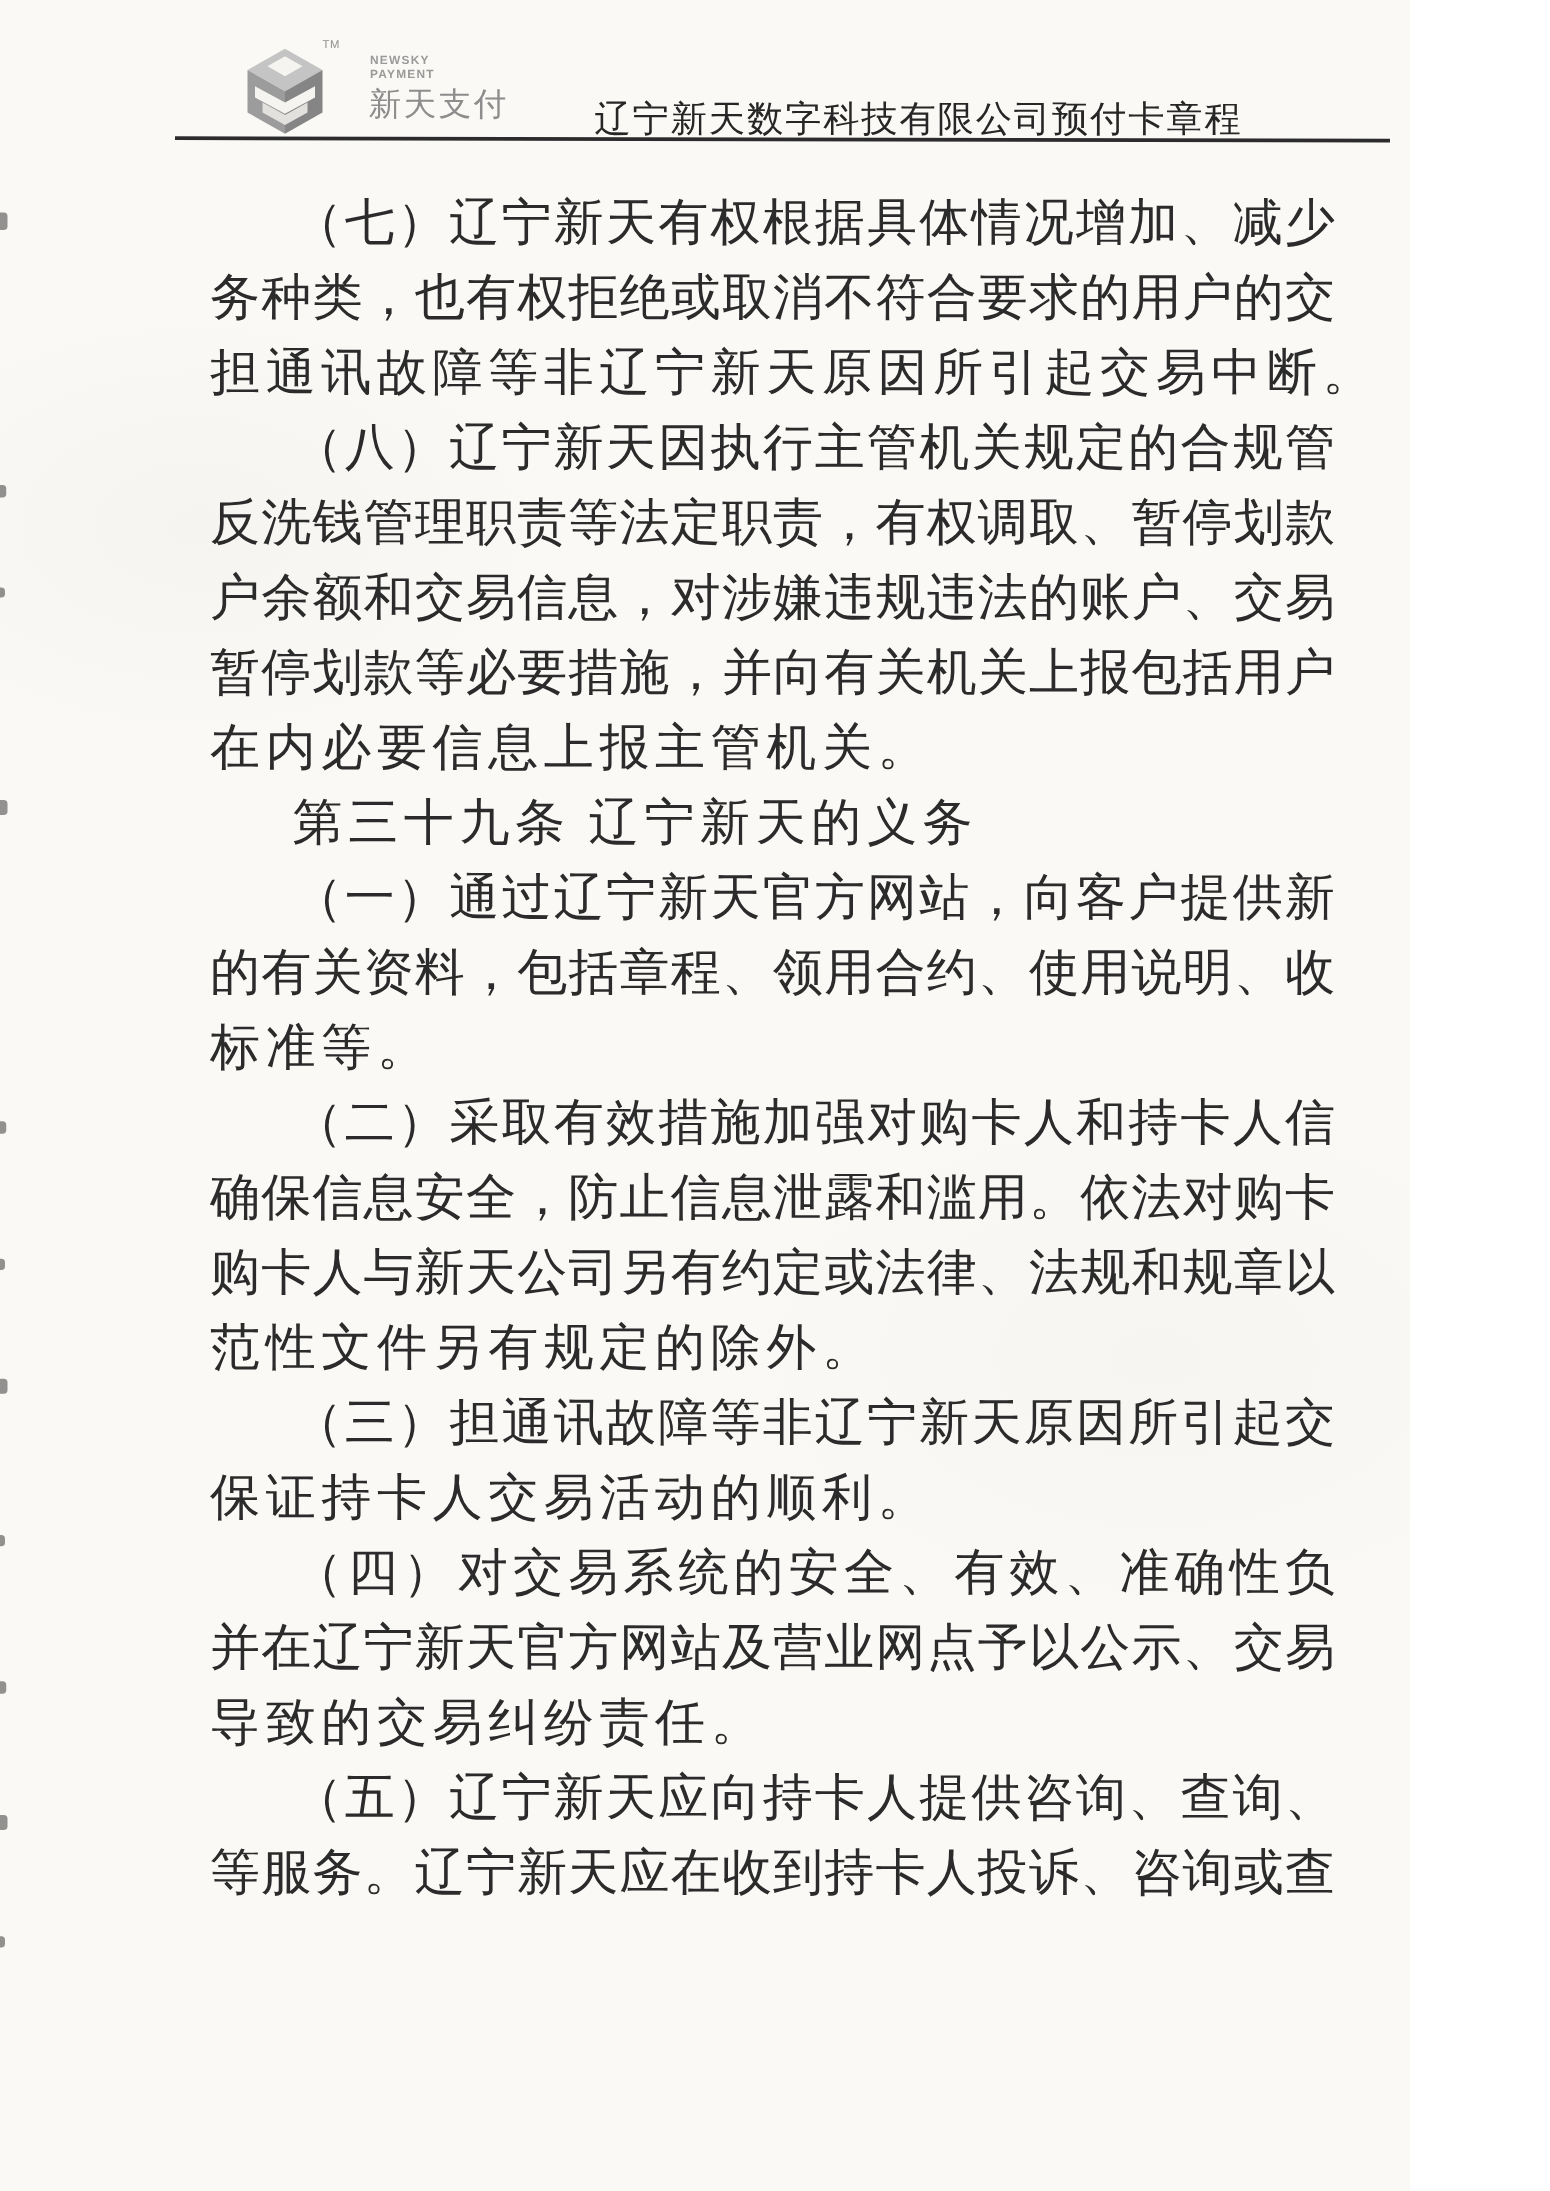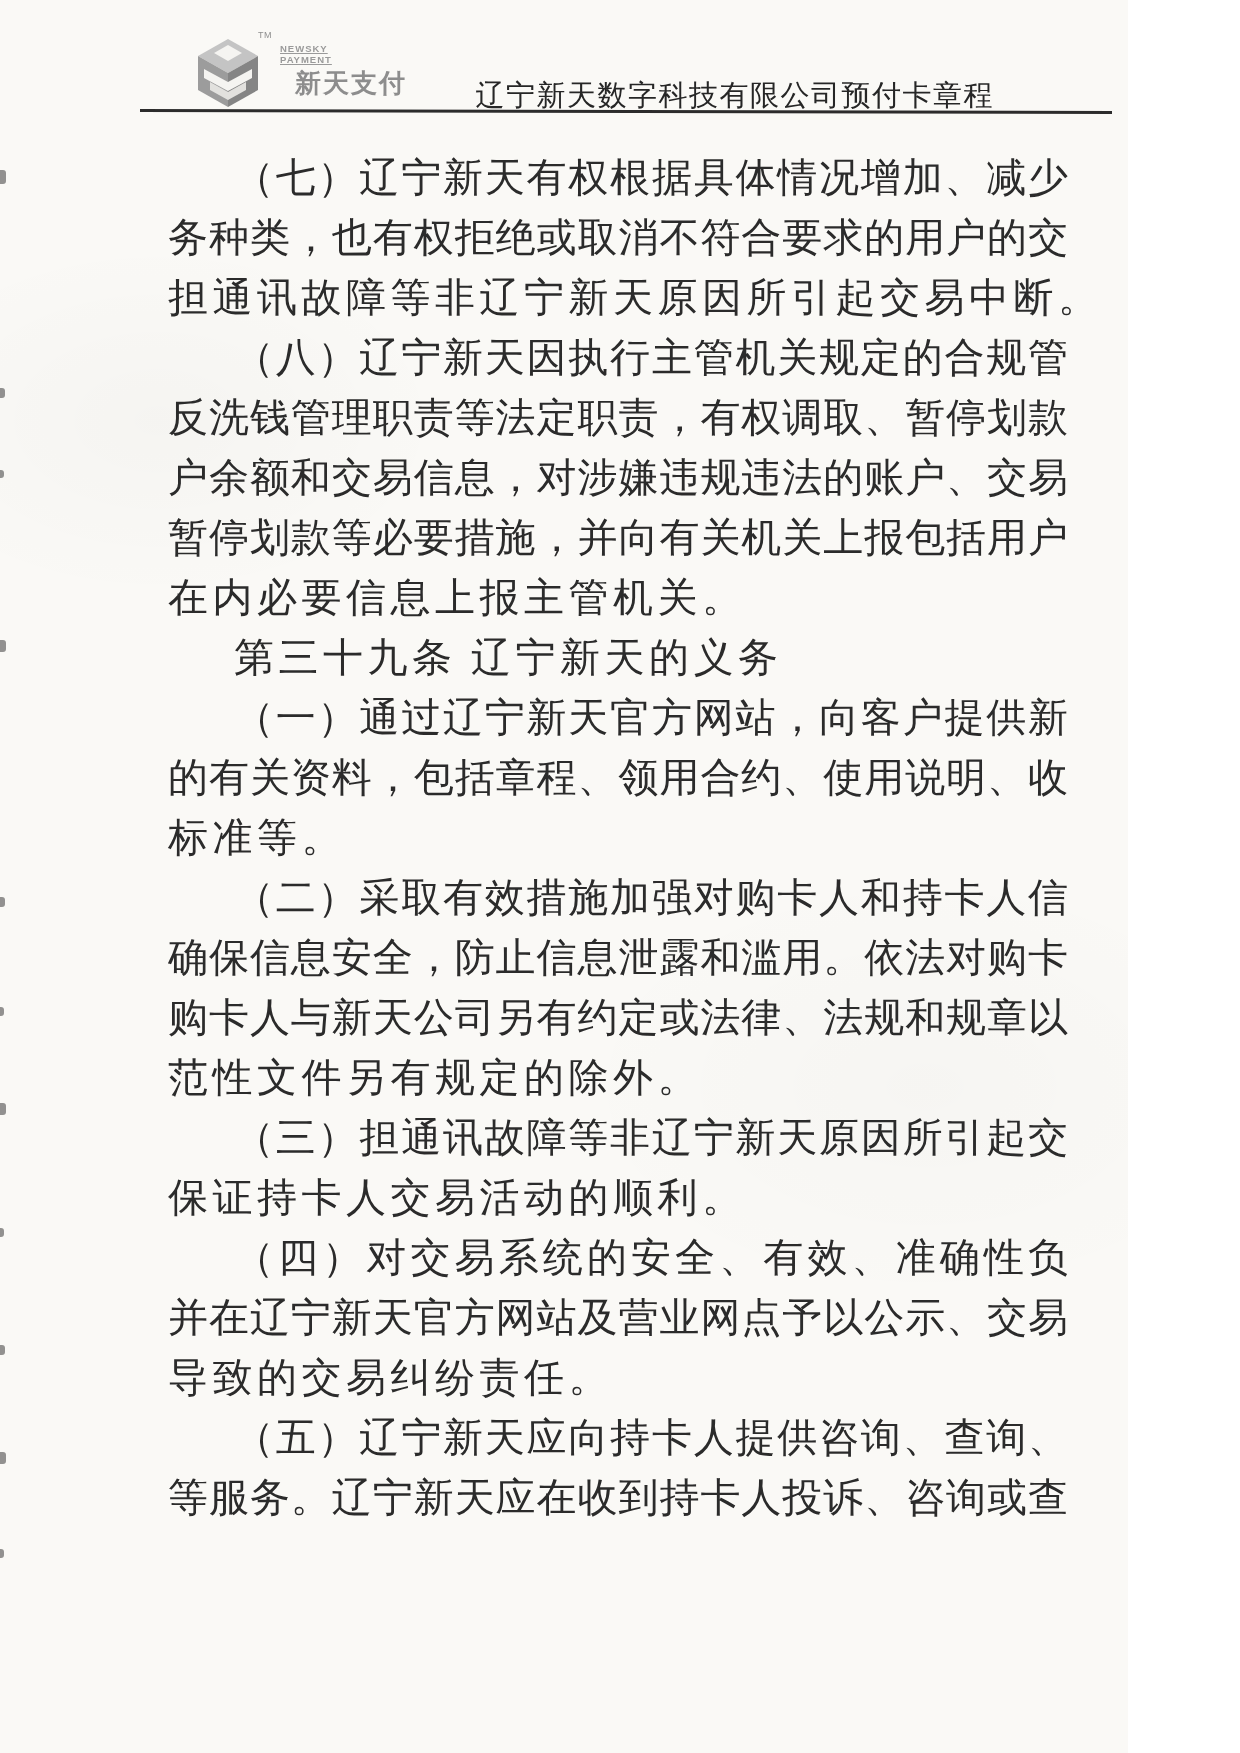--- a/index.html
+++ b/index.html
@@ -23,29 +23,29 @@
     width: 320px;
     height: 80px;
   }
   .logo-icon { position: absolute; left: 0; top: 3px; }
   .logo-tm {
     position: absolute; left: 66px; top: 0;
     font-family: "Liberation Sans", sans-serif;
     font-size: 9px; color: #8f8f8f; letter-spacing: 0.5px;
   }
   .brand-en {
-    position: absolute; left: 88px; top: 13px;
+    position: absolute; left: 104px; top: 13px;
     font-family: "Liberation Sans", sans-serif;
     font-size: 9.5px; line-height: 11px; color: #9a9a9a;
-    letter-spacing: 1px; font-weight: bold; text-decoration: underline;
+    letter-spacing: 1px; font-weight: bold;
   }
   .brand-cn {
     position: absolute; left: 103px; top: 36px;
     font-family: "Liberation Sans", sans-serif;
-    font-size: 26px; color: #8d8d8d; letter-spacing: 2px; font-weight: bold;
+    font-size: 26px; color: #8d8d8d; letter-spacing: 2px; font-weight: normal;
   }
   .header-title {
     position: absolute;
     right: 134px;
     top: 76px;
     font-size: 29px;
     color: #262626;
     letter-spacing: 1.5px;
     white-space: nowrap;
   }

